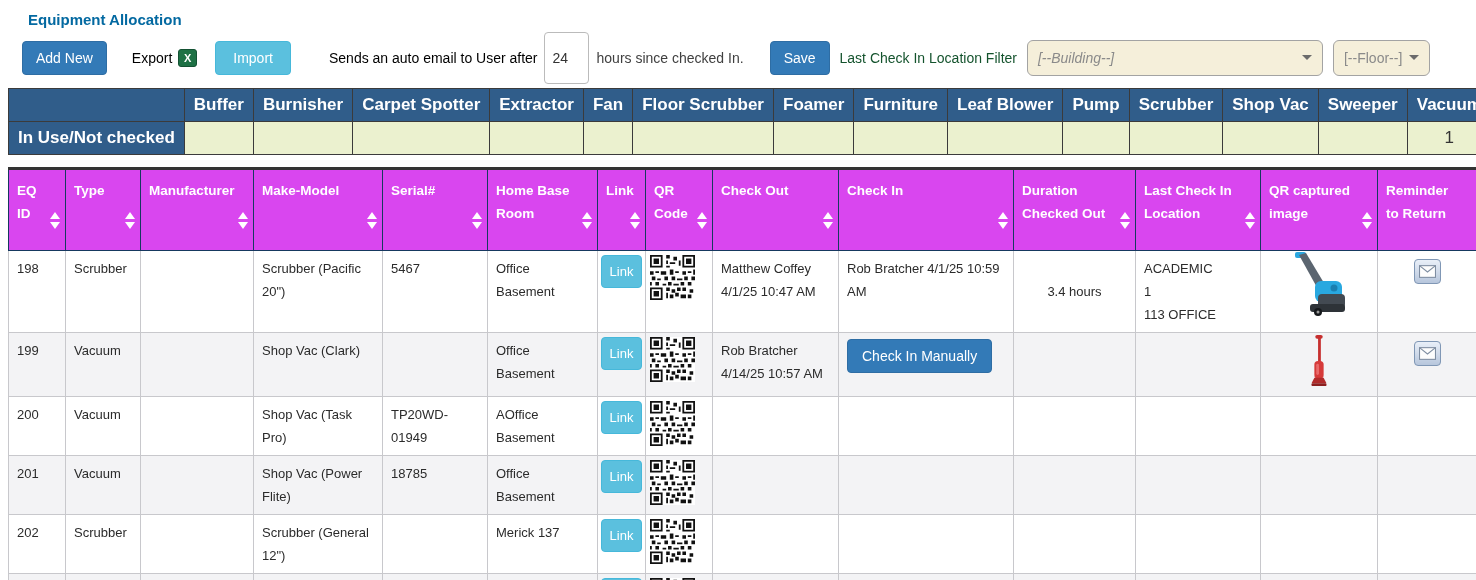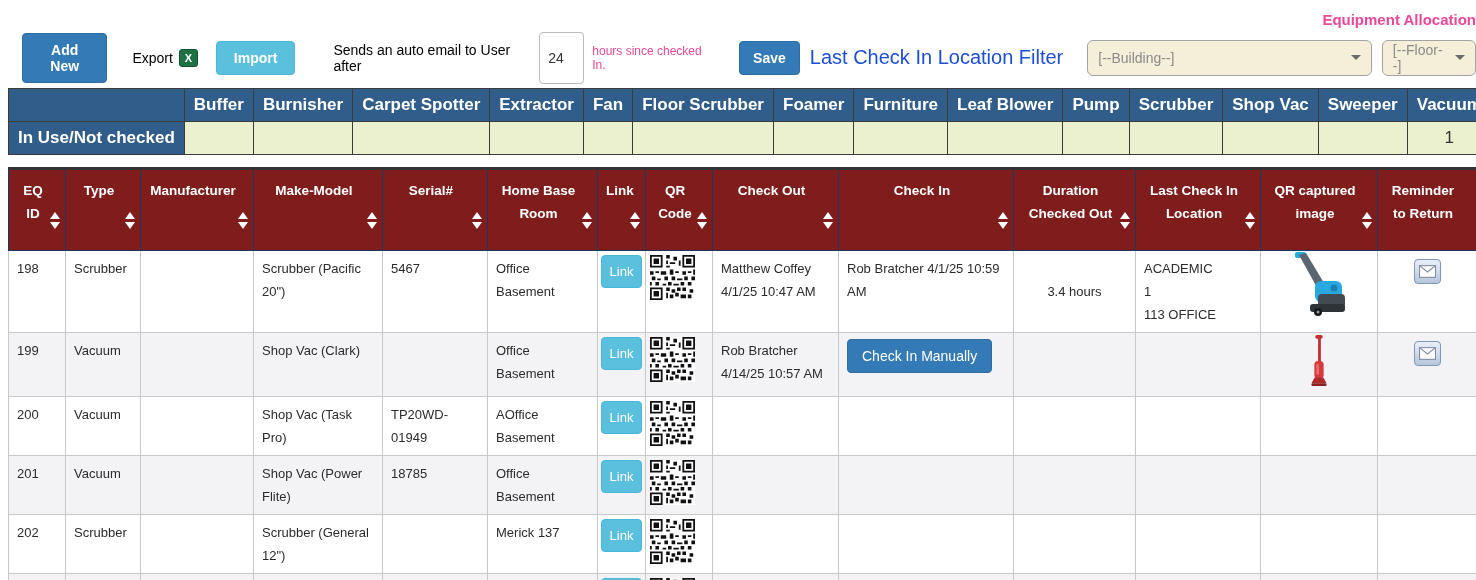--- a/index.html
+++ b/index.html
@@ -1,55 +1,55 @@
 <!DOCTYPE html>
 <html><head>
 <meta charset="utf-8">
 <style>
   * { box-sizing: border-box; margin: 0; padding: 0; }
   html,body { width:1476px; height:580px; overflow:hidden; background:#fff;
               font-family:"Liberation Sans","DejaVu Sans",sans-serif; color:#2b2b2b; }
-  .page-title { text-align:right; font-size:15px; font-weight:bold; color:#ec4899; padding-top:11px;margin-left:28px; }
+  .page-title { text-align:left; font-size:15px; font-weight:bold; color:#0369a1; padding-top:11px;margin-left:28px; }
 
   
   .toolbar { display:flex; align-items:center; margin:11px 0 12px 22px; height:37px; }
   .btn { border:1px solid transparent; border-radius:4px; color:#fff; font-size:14px;
-         padding:8px 13px; cursor:pointer; font-family:inherit;font-weight:bold; }
+         padding:8px 13px; cursor:pointer; font-family:inherit; }
   .btn-blue { background:#337ab7; border-color:#2e6da4; }
   .btn-cyan { background:#5bc0de; border-color:#46b8da; }
   .export-wrap { display:flex; align-items:center; margin-left:25px; font-size:14px; color:#000; cursor:pointer; }
   .xls-icon { display:inline-flex; align-items:center; justify-content:center; width:19px; height:18px;
               background:#1e7145; border:1px solid #145233; border-radius:3px; color:#fff; font-size:11px;
               font-weight:bold; margin-left:6px; }
   .import-btn { margin-left:18px; padding:8px 17px; }
   .email-text { margin-left:38px; font-size:14px; color:#000; }
   .hours-input { width:45px; height:52px; margin-left:6px; border:1px solid #bbb; border-radius:4px;
                  padding:0 8px; font-size:14px; font-family:inherit; color:#333; }
-  .email-text2 { margin-left:8px; font-size:12px; color:#ec4899; }
+  .email-text2 { margin-left:8px; font-size:14px; color:#404040; }
   .save-btn { margin-left:26px; }
-  .filter-label { margin-left:10px; font-size:20px; color:#1d4ed8; white-space:nowrap; }
+  .filter-label { margin-left:10px; font-size:14px; color:#14532d; white-space:nowrap; }
   .dd { display:flex; align-items:center; height:36px; background:#f5efda; border:1px solid #a3a3a3;
         border-radius:6px; color:#8a8a8a; font-size:14px; padding:0 10px; cursor:pointer; }
-  .dd-building { width:296px; margin-left:24px; justify-content:space-between; }
+  .dd-building { width:296px; margin-left:10px; justify-content:space-between;font-style:italic; }
   .dd-floor { margin-left:10px; }
   .caret { width:0; height:0; border-left:5px solid transparent; border-right:5px solid transparent;
            border-top:5px solid #6b6b6b; margin-left:7px; }
 
   
   .summary { border-collapse:collapse; margin-left:8px; font-size:17px; }
   .summary th, .summary td { border:1px solid #3b3b3b; padding:6px 9px; white-space:nowrap; }
   .summary thead th { background:#305d8a; color:#fff; font-weight:bold; text-align:center; }
   .summary .corner { background:#305d8a; min-width:150px; }
   .summary .rowlabel { background:#305d8a; color:#fff; font-weight:bold; text-align:left; }
   .summary td { background:#ebf1cf; text-align:center; color:#333; height:30px; min-width:40px; }
 
   
   .main { border-collapse:collapse; table-layout:fixed; width:1468px; margin:12px 0 0 8px;
           font-size:13px; border-top:3px solid #333; }
-  .main thead th { background:#7f1d1d; color:#fff; font-weight:bold; text-align:center;
+  .main thead th { background:#d946ef; color:#fff; font-weight:bold; text-align:left;
                    vertical-align:top; padding:9px 16px 8px 8px; height:82px; position:relative;
                    border:1px solid #16395f; font-size:13.5px; line-height:23px; cursor:pointer; }
   .sort { position:absolute; right:5px; top:42px; width:10px; height:17px; }
   .sort:before, .sort:after { content:""; position:absolute; left:0;
      border-left:5px solid transparent; border-right:5px solid transparent; }
   .sort:before { top:0; border-bottom:7px solid #fff; }
   .sort:after  { bottom:0; border-top:7px solid #fff; }
   .main tbody td { border:1px solid #c8c8cc; padding:6px 8px; vertical-align:top;
                    white-space:pre-line; line-height:23px; color:#2b2b2b; }
   .main tbody tr:nth-child(odd) td  { background:#fff; }

